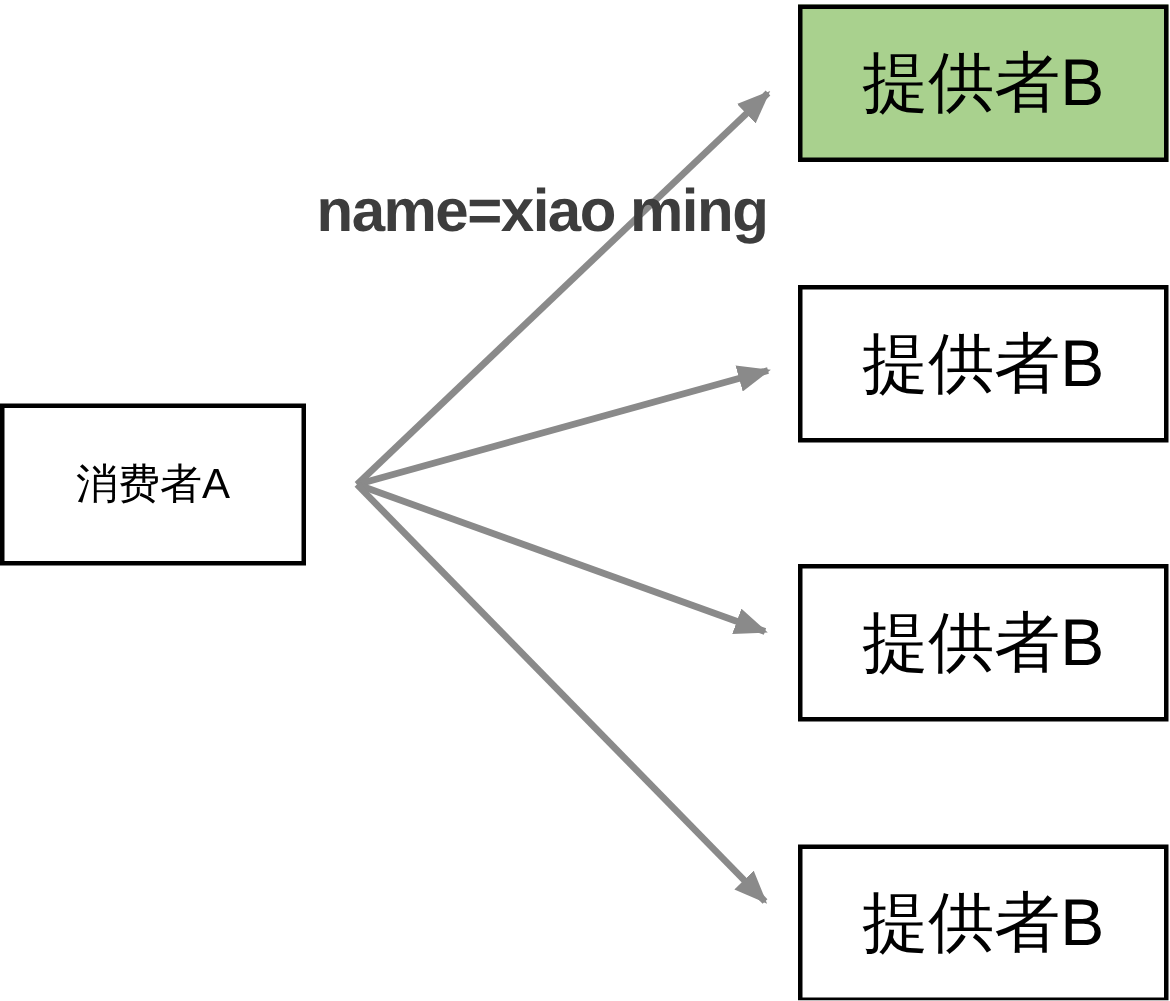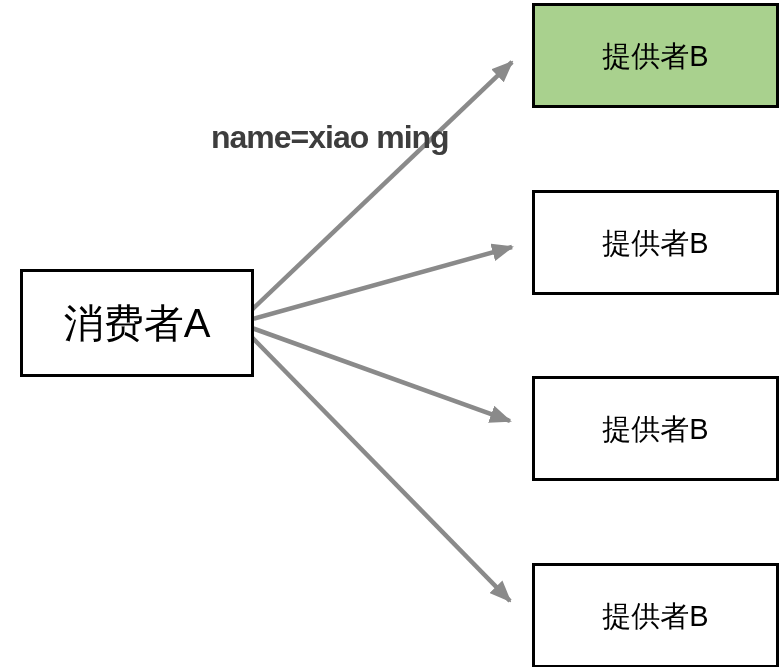--- a/index.html
+++ b/index.html
@@ -38,40 +38,39 @@
     background: #ffffff;
     display: flex;
     flex-direction: column;
     align-items: center;
     justify-content: center;
     text-align: center;
     color: #000000;
   }
   .consumer-box {
     left: 0px; top: 269px;
-    width: 234px; height: 108px;
-    font-size: 40px;
-    margin-left: 20px;
+    width: 204px; height: 108px;
+    font-size: 28px;
   }
   .provider-box {
     left: 532px;
     width: 247px; height: 105px;
-    font-size: 29px;
+    font-size: 44px;
     line-height: 46px;
     justify-content: center;
   }
   .provider-box.highlighted { background: var(--highlight-green); }
   .provider-1 { top: 3px; }
   .provider-2 { top: 190px; }
   .provider-3 { top: 376px; }
   .provider-4 { top: 563px; }
   .edge-label {
     position: absolute;
     left: 211px; top: 119px;
-    font-size: 32px;
+    font-size: 40px;
     font-weight: bold;
     letter-spacing: -1px;
     color: var(--edge-label-color);
     white-space: nowrap;
   }
 </style>
 </head>
 <body>
 
 <div class="canvas">

